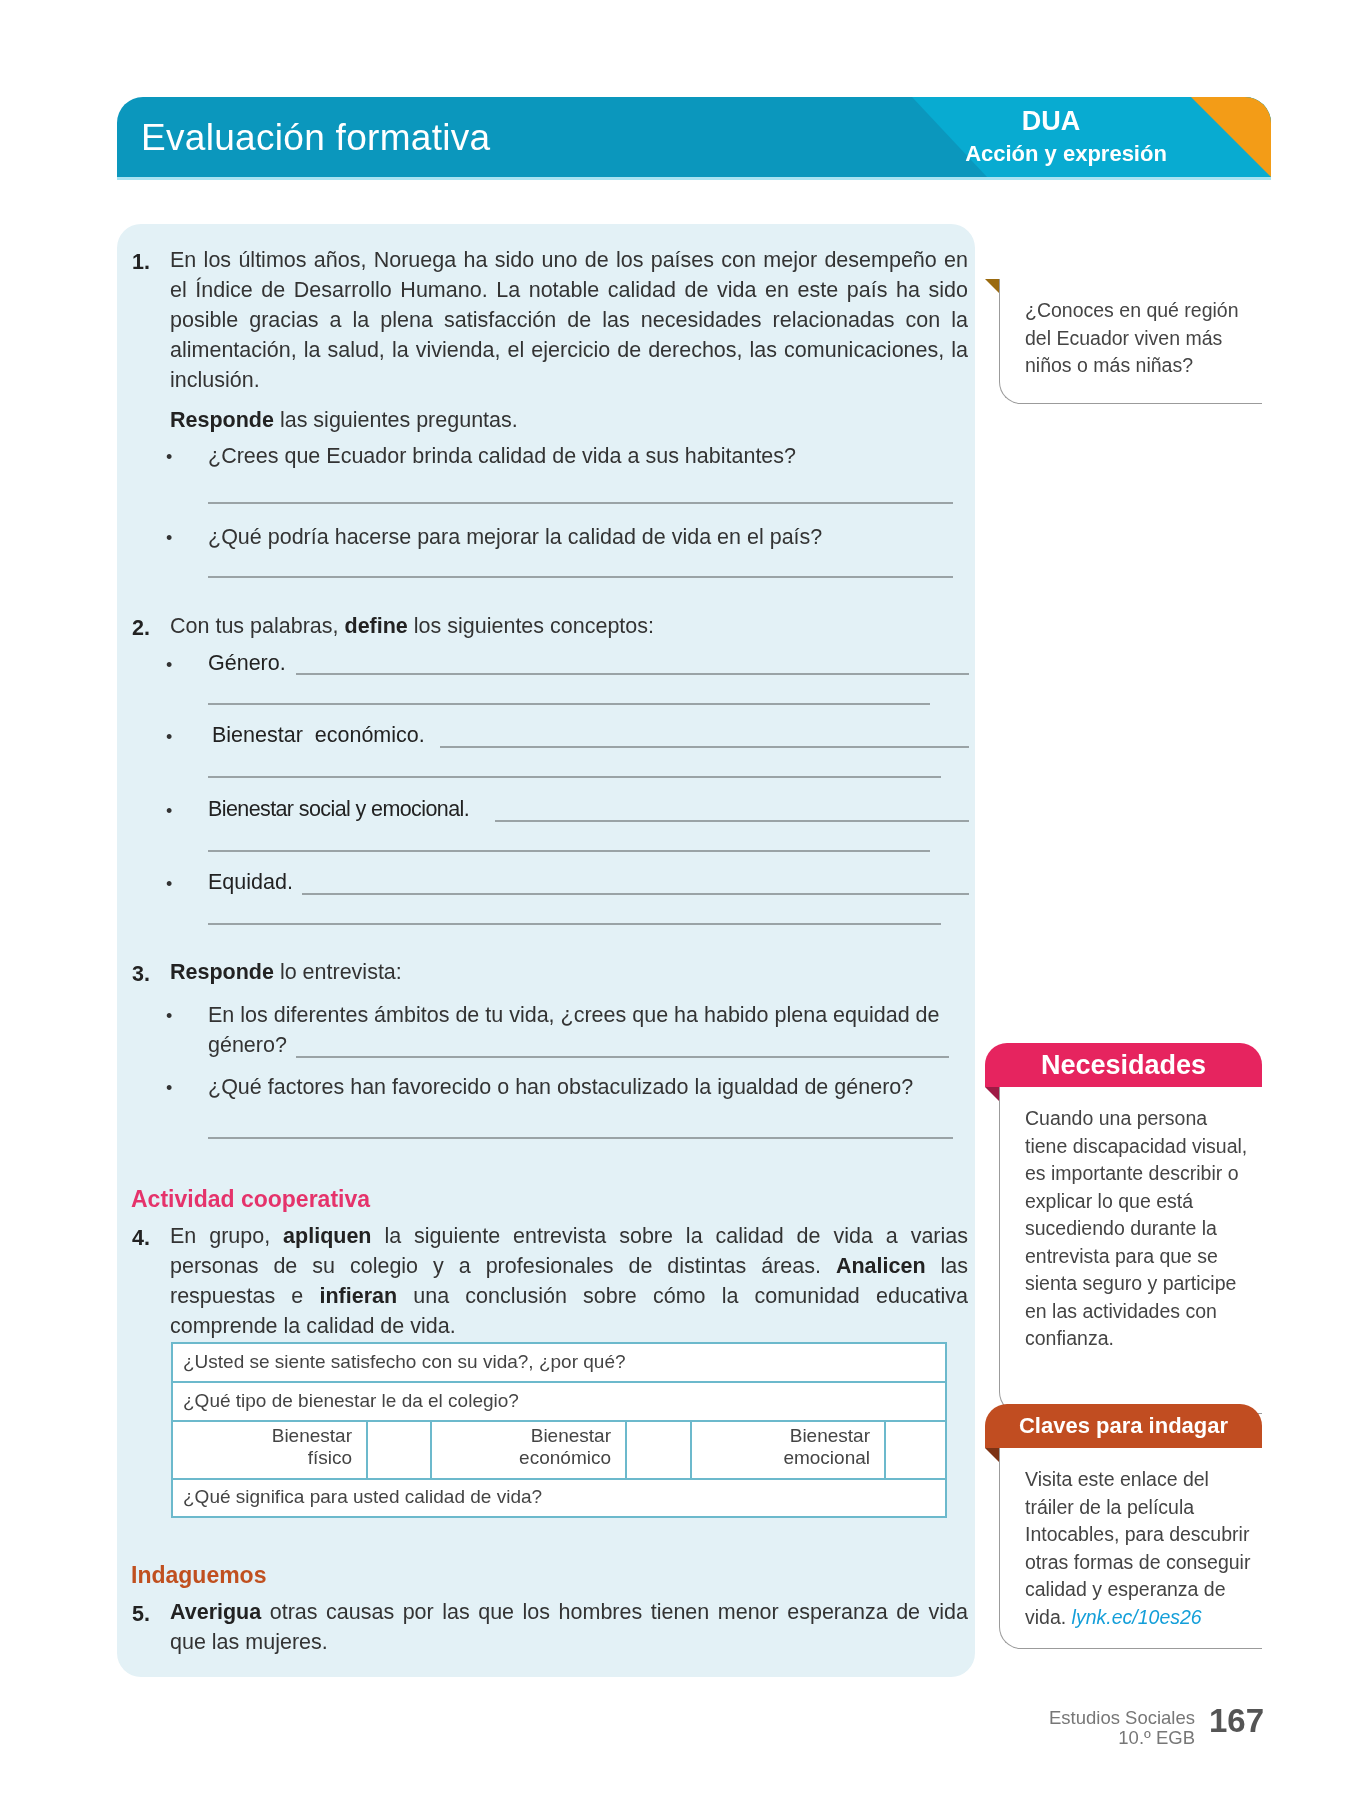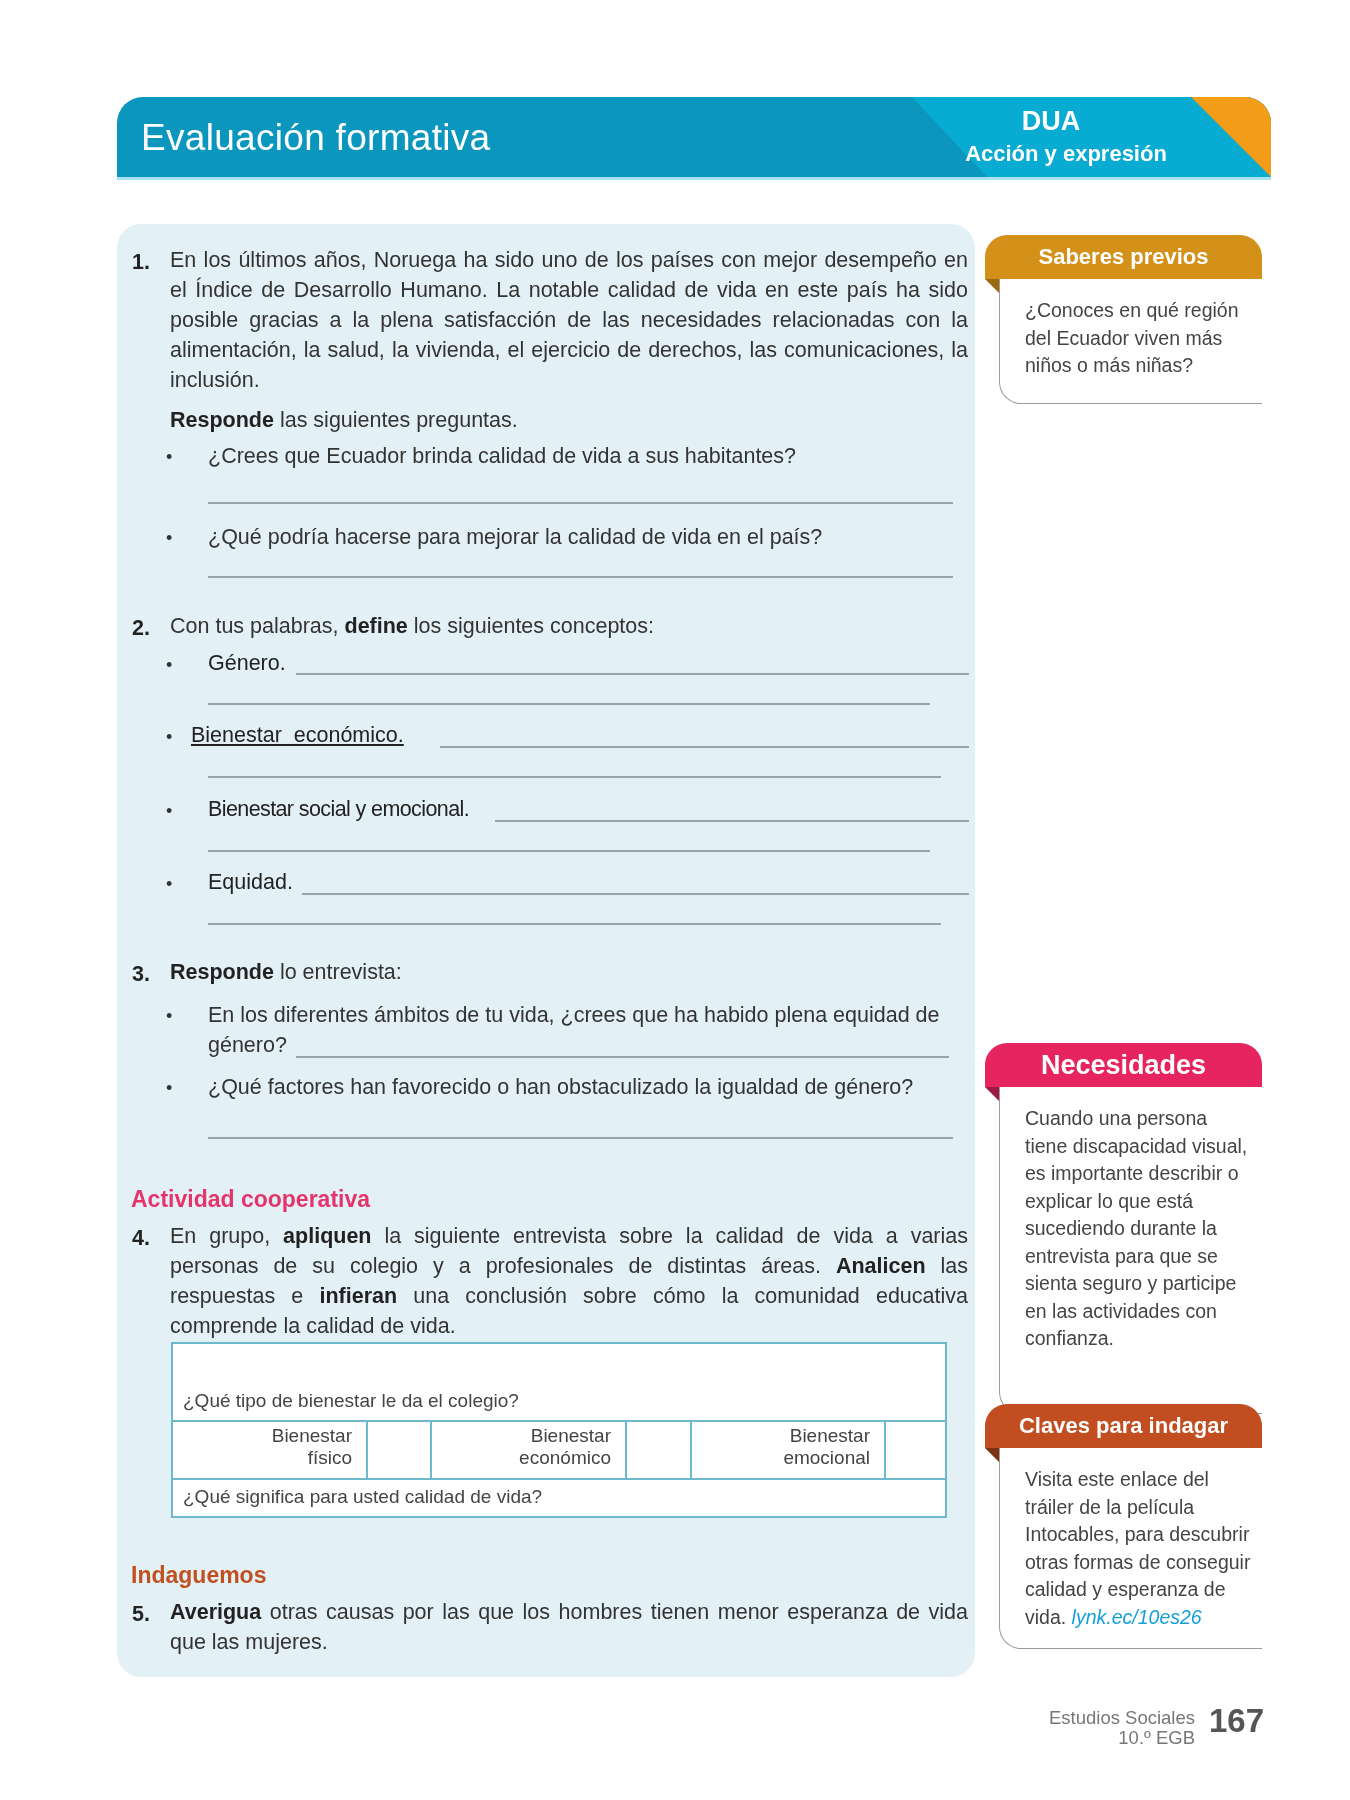--- a/index.html
+++ b/index.html
@@ -72,21 +72,21 @@
 
 <div class="num" style="left:132px; top:616px;">2.</div>
 <div class="q" style="left:170px; top:611px;"><span>Con tus palabras, </span><b>define</b><span> los siguientes conceptos:</span></div>
 
 <div class="bullet" style="left:166px; top:655px;">•</div>
 <div class="q" style="left:208px; top:648px; color:#222;">Género.</div>
 <div class="line" style="left:296px; top:673px; width:673px;"></div>
 <div class="line" style="left:208px; top:703px; width:722px;"></div>
 
 <div class="bullet" style="left:166px; top:727px;">•</div>
-<div class="q" style="left:191px; top:720px; color:#222; white-space:pre;text-decoration:underline;">Bienestar  económico.</div>
+<div class="q" style="left:212px; top:720px; color:#222; white-space:pre;">Bienestar  económico.</div>
 <div class="line" style="left:440px; top:746px; width:529px;"></div>
 <div class="line" style="left:208px; top:776px; width:733px;"></div>
 
 <div class="bullet" style="left:166px; top:801px;">•</div>
 <div class="q" style="left:208px; top:794px; color:#222; letter-spacing:-0.6px;">Bienestar social y emocional.</div>
 <div class="line" style="left:495px; top:820px; width:474px;"></div>
 <div class="line" style="left:208px; top:850px; width:722px;"></div>
 
 <div class="bullet" style="left:166px; top:874px;">•</div>
 <div class="q" style="left:208px; top:867px; color:#222;text-align:center;">Equidad.</div>
@@ -101,20 +101,23 @@
 <div class="line" style="left:296px; top:1056px; width:653px;"></div>
 <div class="bullet" style="left:166px; top:1078px;">•</div>
 <div class="q" style="left:208px; top:1072px;">¿Qué factores han favorecido o han obstaculizado la igualdad de género?</div>
 <div class="line" style="left:208px; top:1137px; width:745px;"></div>
 
 <div class="section-title" style="left:131px; top:1186px; color:#e5336b;">Actividad cooperativa</div>
 <div class="num" style="left:132px; top:1226px;">4.</div>
 <div class="q justify" style="left:170px; top:1221px; width:798px;"><span>En grupo, </span><b>apliquen</b><span> la siguiente entrevista sobre la calidad de vida a varias personas de su colegio y a profesionales de distintas áreas. </span><b>Analicen</b><span> las respuestas e </span><b>infieran</b><span> una conclusión sobre cómo la comunidad educativa comprende la calidad de vida.</span></div>
 
 <div id="interview" class="abs">
+  <div class="row" style="top:0; height:39px;">
+      <span style="top:7px;">¿Usted se siente satisfecho con su vida?, ¿por qué?</span>
+    </div>
   <div class="row" style="top:39px; height:39px;">
       <span style="top:7px;">¿Qué tipo de bienestar le da el colegio?</span>
     </div>
   <div class="row" style="top:78px; height:58px;">
     <div class="cell" style="left:0; width:195px;">
         <div>Bienestar</div>
         <div>físico</div>
       </div>
     <div class="cell" style="left:195px; width:64px;"></div>
     <div class="cell" style="left:259px; width:195px;">
@@ -131,21 +134,20 @@
   <div class="row" style="top:136px; height:36px; border-bottom:none;">
       <span style="top:6px;">¿Qué significa para usted calidad de vida?</span>
     </div>
 </div>
 
 <div class="section-title" style="left:131px; top:1562px; color:#c0501f;">Indaguemos</div>
 <div class="num" style="left:132px; top:1602px;">5.</div>
 <div class="q justify" style="left:170px; top:1597px; width:798px;"><b>Averigua</b><span> otras causas por las que los hombres tienen menor esperanza de vida que las mujeres.</span></div>
 
 <div class="sbox" style="top:235px; height:170px;">
-  <div class="tab" style="background:#d4911a;">Saberes previos</div>
   <div class="fold" style="border-top-color:#9a6a0f;"></div>
   <div class="body" style="height:124px;">
     <div class="text">¿Conoces en qué región del Ecuador viven más niños o más niñas?</div>
   </div>
 </div>
 
 <div class="sbox" style="top:1043px; height:330px;">
   <div class="tab" style="background:#e6245f; font-size:27px;">Necesidades educativas</div>
   <div class="fold" style="border-top-color:#9e1a45;"></div>
   <div class="body" style="height:326px;">

